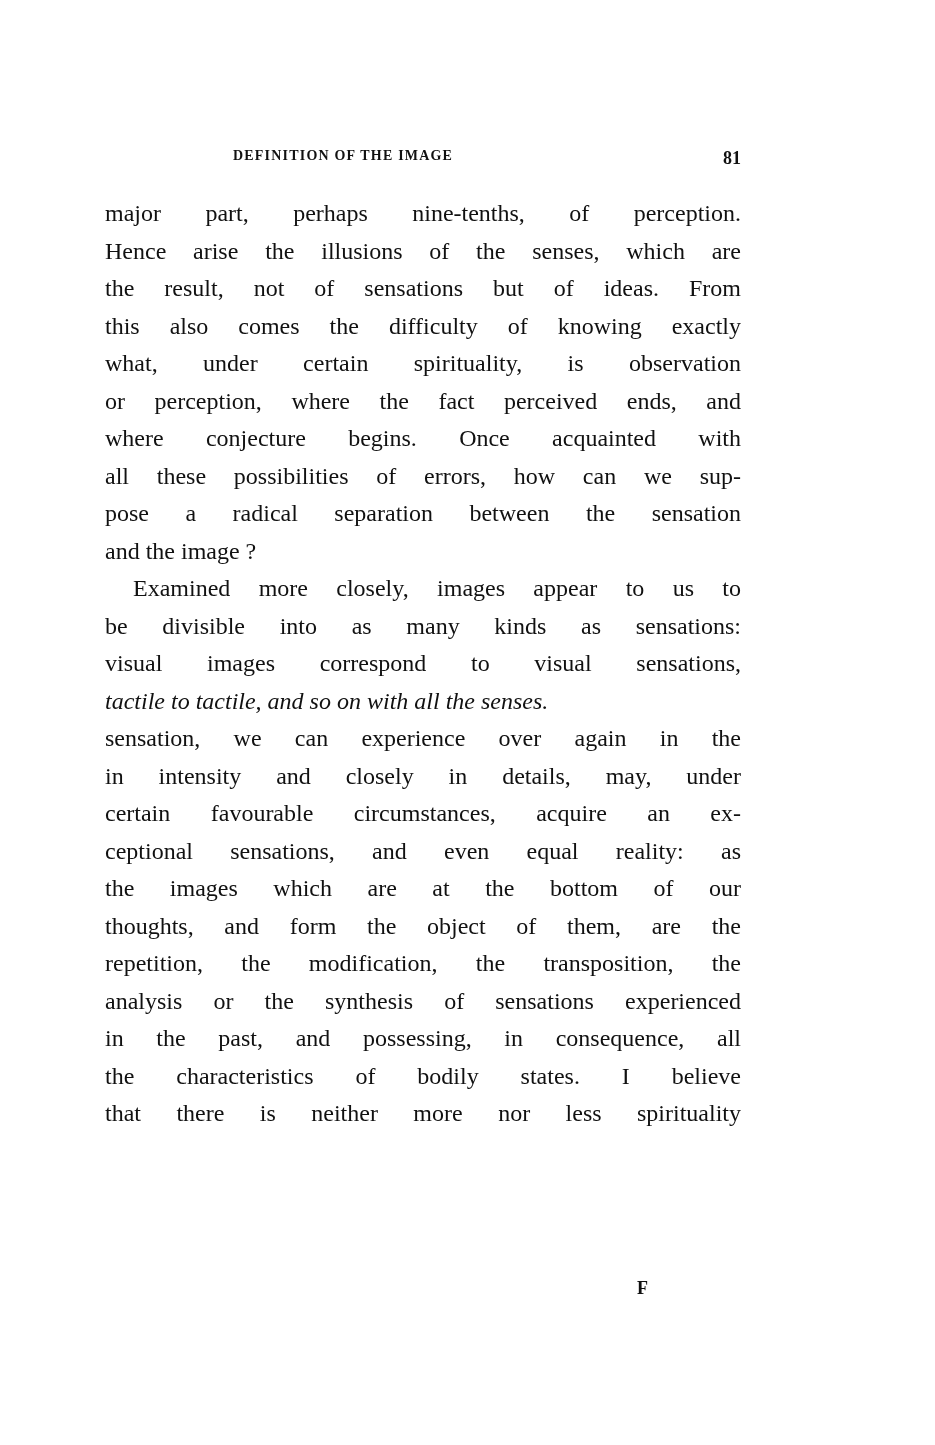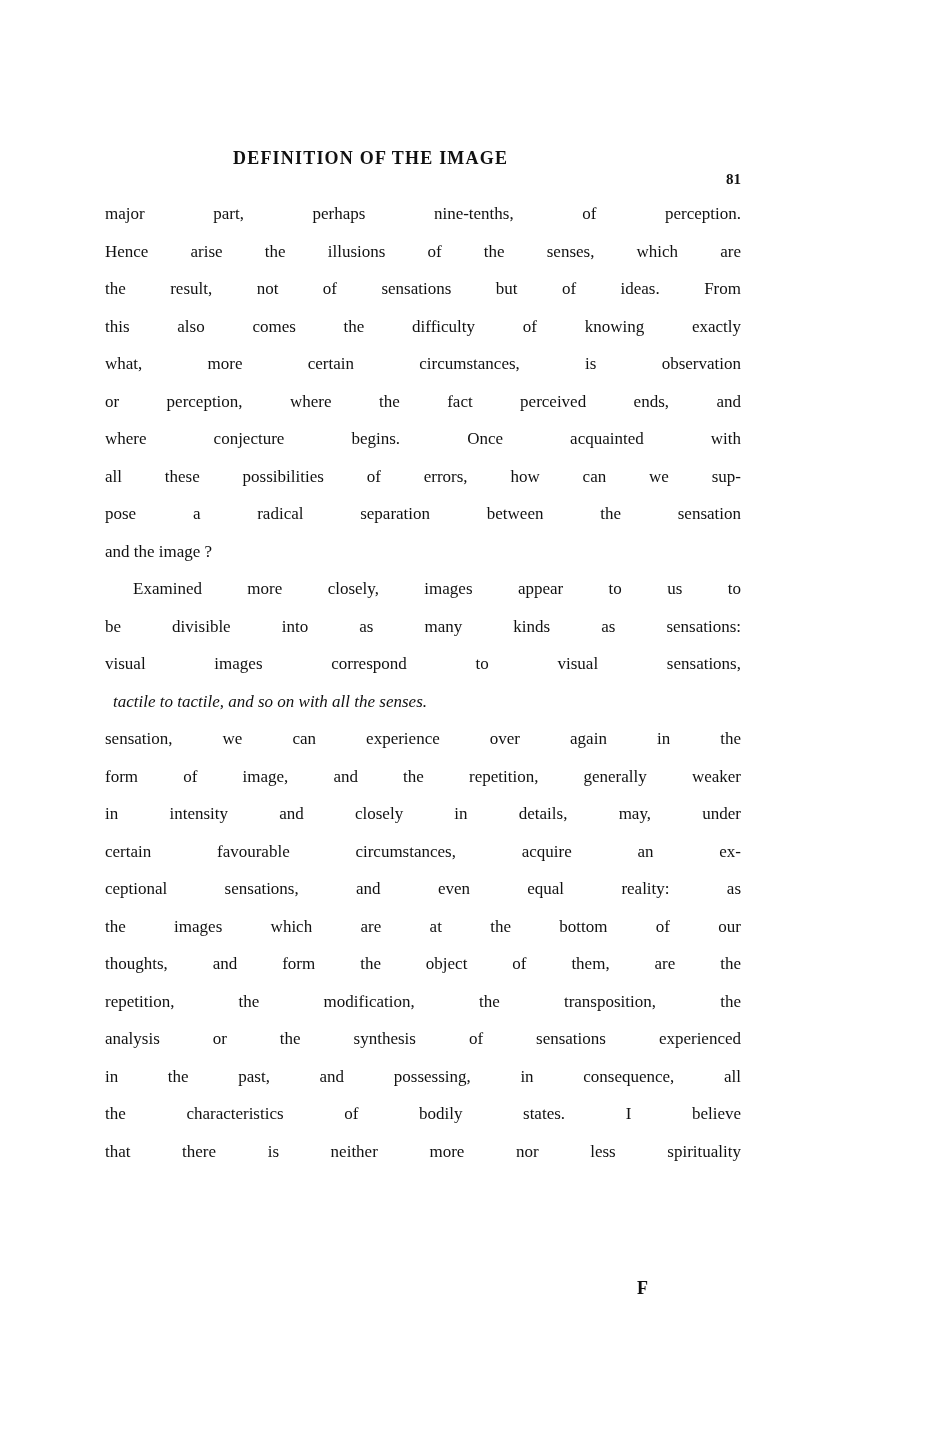--- a/index.html
+++ b/index.html
@@ -25,45 +25,44 @@
       position: absolute;
       top: 148px;
       left: 233px;
       width: 508px;
       height: 30px;
     }
     .running-title {
       position: absolute;
       left: 0;
       top: 0;
-      font-size: 18px;
+      font-size: 14px;
       font-weight: bold;
       letter-spacing: 1.2px;
       white-space: nowrap;
     }
     .page-number {
       position: absolute;
       right: 0;
       top: 0;
-      font-size: 15px;
+      font-size: 18px;
       font-weight: bold;
       white-space: nowrap;
-      margin-top: 23px;
     }
     .body-text {
       position: absolute;
       left: 105px;
       top: 195px;
       width: 636px;
     }
     .line {
       display: block;
       height: 37.5px;
       line-height: 37.5px;
-      font-size: 17px;
+      font-size: 24px;
       text-align: justify;
       text-align-last: justify;
       white-space: nowrap;
       overflow: visible;
     }
     .line.last {
       text-align-last: left;
     }
     .line.indent {
       padding-left: 28px;
@@ -86,38 +85,37 @@
     <span class="page-number">81</span>
   </div>
 
   <div class="body-text">
 
     <div class="paragraph">
       <span class="line">major part, perhaps nine-tenths, of perception.</span>
       <span class="line">Hence arise the illusions of the senses, which are</span>
       <span class="line">the result, not of sensations but of ideas.  From</span>
       <span class="line">this also comes the difficulty of knowing exactly</span>
-      <span class="line">what, more certain circumstances, is observation</span>
+      <span class="line">what, under certain spirituality, is observation</span>
       <span class="line">or perception, where the fact perceived ends, and</span>
       <span class="line">where conjecture begins.  Once acquainted with</span>
       <span class="line">all these possibilities of errors, how can we sup-</span>
       <span class="line">pose a radical separation between the sensation</span>
       <span class="line last">and the image ?</span>
     </div>
 
     <div class="paragraph">
       <span class="line indent">Examined more closely, images appear to us to</span>
       <span class="line">be divisible into as many kinds as sensations:</span>
       <span class="line">visual images correspond to visual sensations,</span>
-      <span class="line last italic-line" style="font-style: italic; margin-left: 8px;">tactile to tactile, and so on with all the senses.</span>
+      <span class="line last italic-line" style="font-style: italic;">tactile to tactile, and so on with all the senses.</span>
     </div>
 
     <div class="paragraph">
       <span class="line">sensation, we can experience over again in the</span>
-      <span class="line">form of image, and the repetition, generally weaker</span>
       <span class="line">in intensity and closely in details, may, under</span>
       <span class="line">certain favourable circumstances, acquire an ex-</span>
       <span class="line">ceptional sensations, and even equal reality: as</span>
       <span class="line">the images which are at the bottom of our</span>
       <span class="line">thoughts, and form the object of them, are the</span>
       <span class="line">repetition, the modification, the transposition, the</span>
       <span class="line">analysis or the synthesis of sensations experienced</span>
       <span class="line">in the past, and possessing, in consequence, all</span>
       <span class="line">the characteristics of bodily states.  I believe</span>
       <span class="line">that there is neither more nor less spirituality</span>

